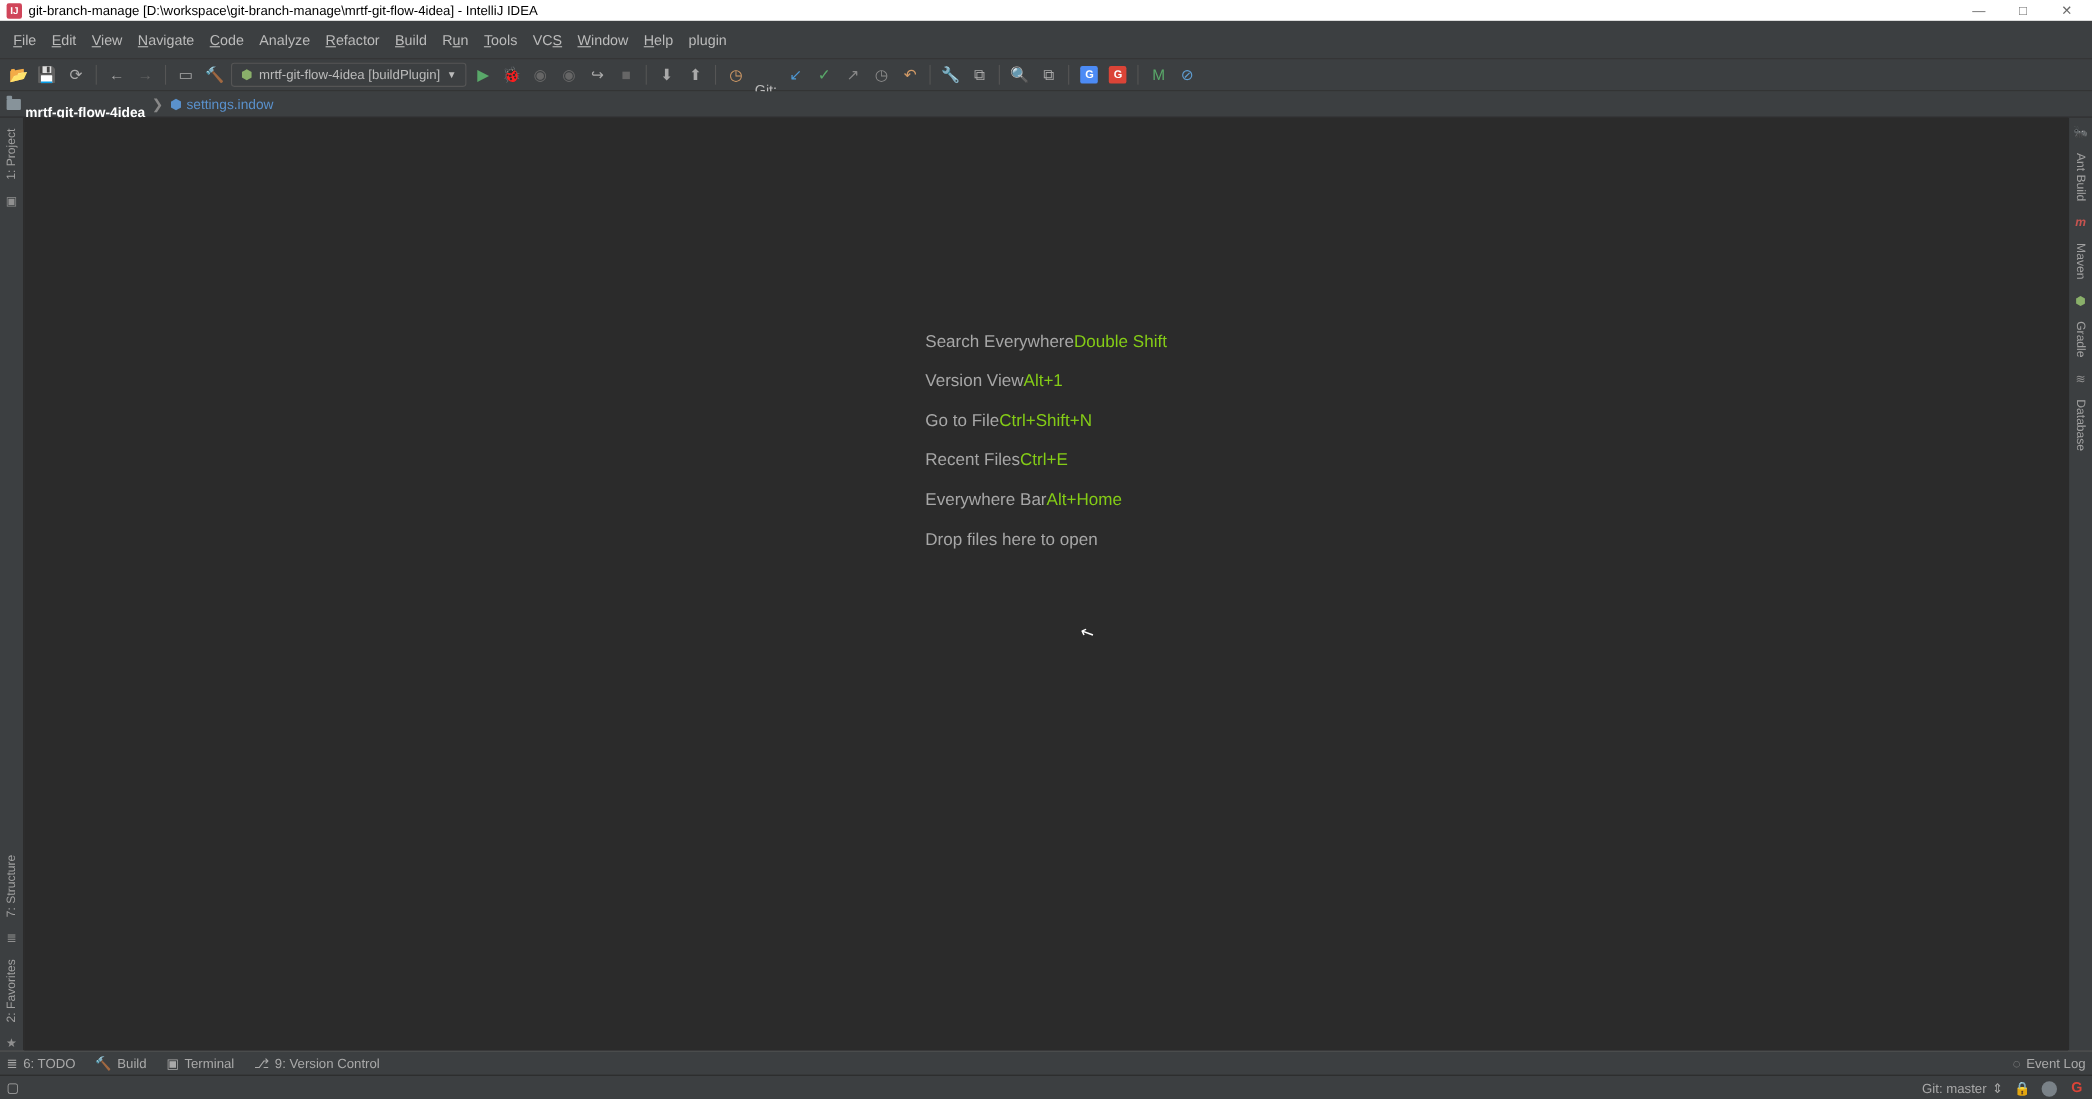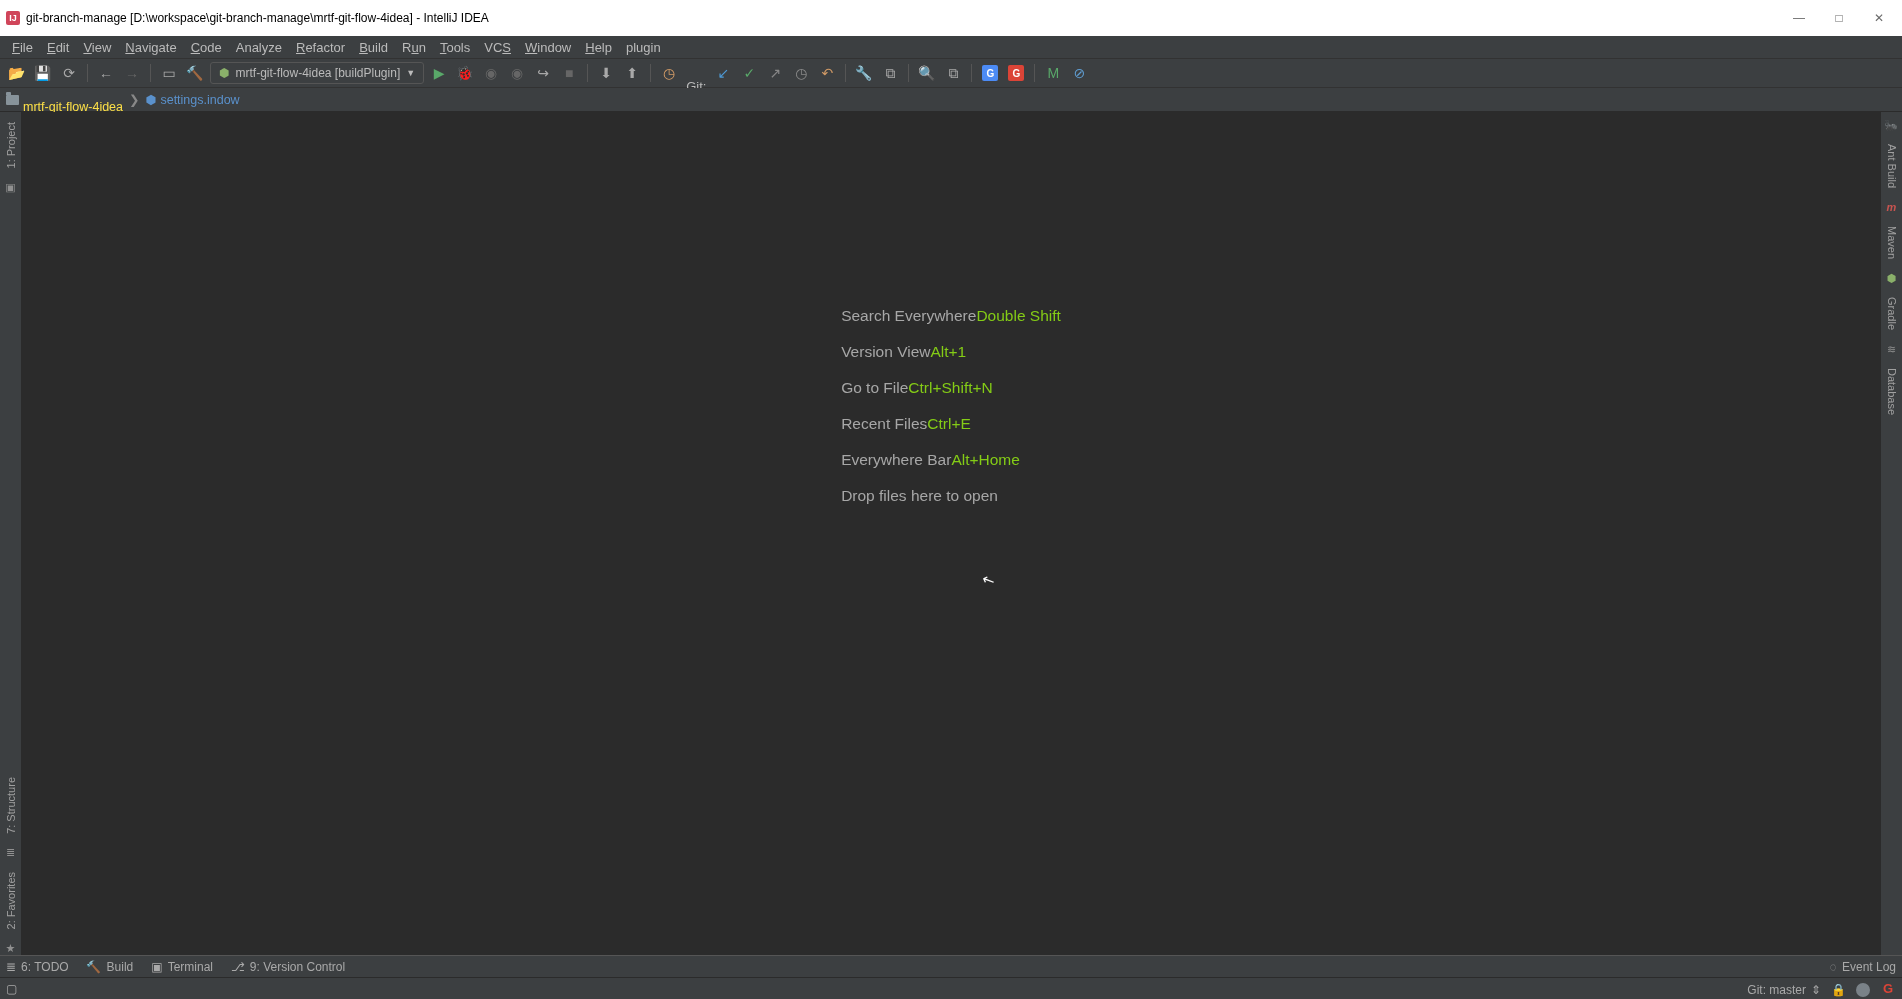--- a/index.html
+++ b/index.html
@@ -9,21 +9,21 @@
       background: #3c3f41;
       color: #bbbbbb;
       width: 1902px;
       height: 999px;
       overflow: hidden;
       display: flex;
       flex-direction: column;
       user-select: none;
     }
     .title-bar {
-      height: 36px;
+      height: 19px;
       background: #ffffff;
       color: #000000;
       display: flex;
       align-items: center;
       padding: 0 6px;
       font-size: 12px;
       gap: 6px;
     }
     .title-bar .app-icon {
       width: 14px;
@@ -40,21 +40,21 @@
     .title-bar .win-ctrls {
       margin-left: auto;
       display: flex;
       gap: 22px;
       color: #6b6b6b;
       padding-right: 8px;
     }
     .title-bar .win-ctrls span { width:18px; text-align:center; cursor:pointer; }
 
     .menu-bar {
-      height: 23px;
+      height: 35px;
       background: #3c3f41;
       display: flex;
       align-items: center;
       padding: 0 6px;
       gap: 2px;
       color: #bbbbbb;
       font-size: 13px;
       border-bottom: 1px solid #323232;
     }
     .menu-bar .menu-item {
@@ -106,21 +106,21 @@
       height: 24px;
       background: #3c3f41;
       border-bottom: 1px solid #2b2b2b;
       display: flex;
       align-items: center;
       padding: 0 6px;
       gap: 6px;
       font-size: 12.5px;
     }
     .bc-item { display:flex; align-items:center; gap:4px; cursor:pointer; }
-    .bc-folder { color:#fde047; font-weight:normal;margin-top:15px; }
+    .bc-folder { color:#ffffff; font-weight:bold;margin-top:15px; }
     .bc-link { color:#5a91cc; }
     .bc-icon-folder { width:13px; height:10px; background:#87939a; border-radius:1px; position:relative; }
     .bc-icon-folder::before { content:""; position:absolute; top:-3px; left:0; width:5px; height:3px; background:#87939a; border-radius:1px 1px 0 0; }
     .chev { color:#888; }
 
     .main-shell {
       flex: 1;
       display: flex;
       min-height: 0;
     }

